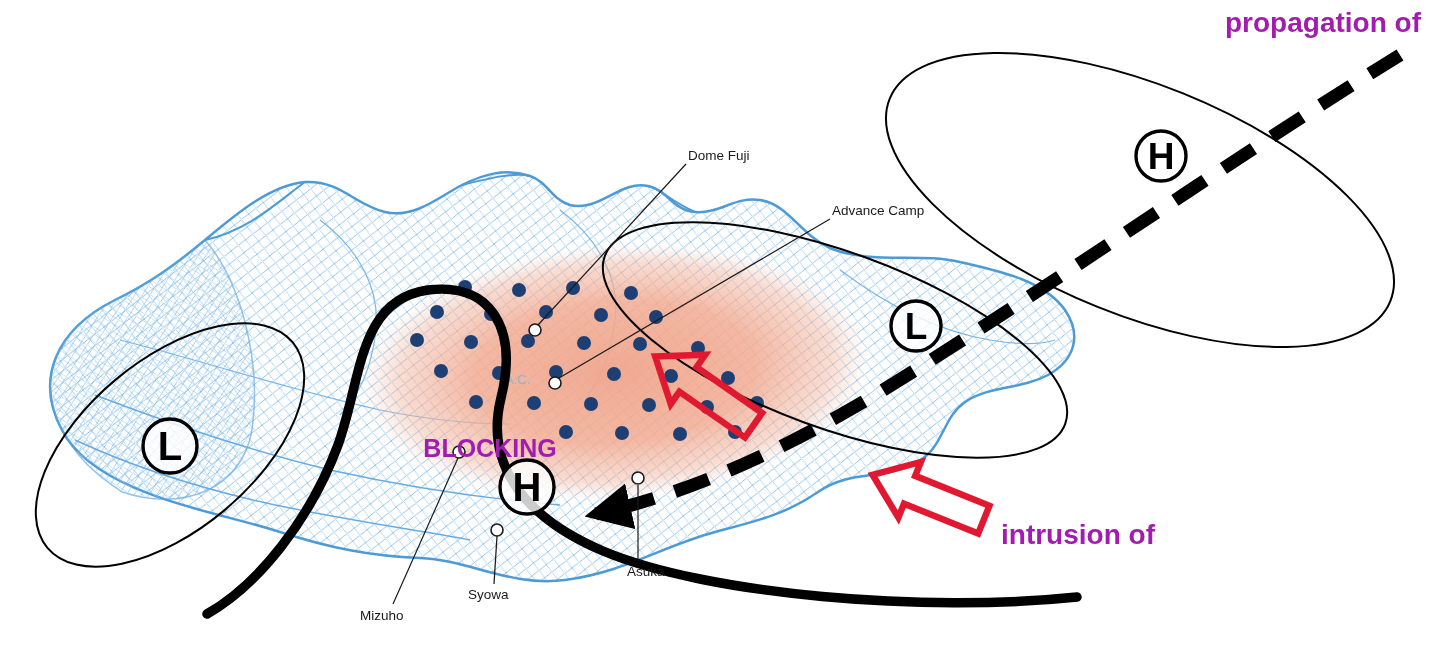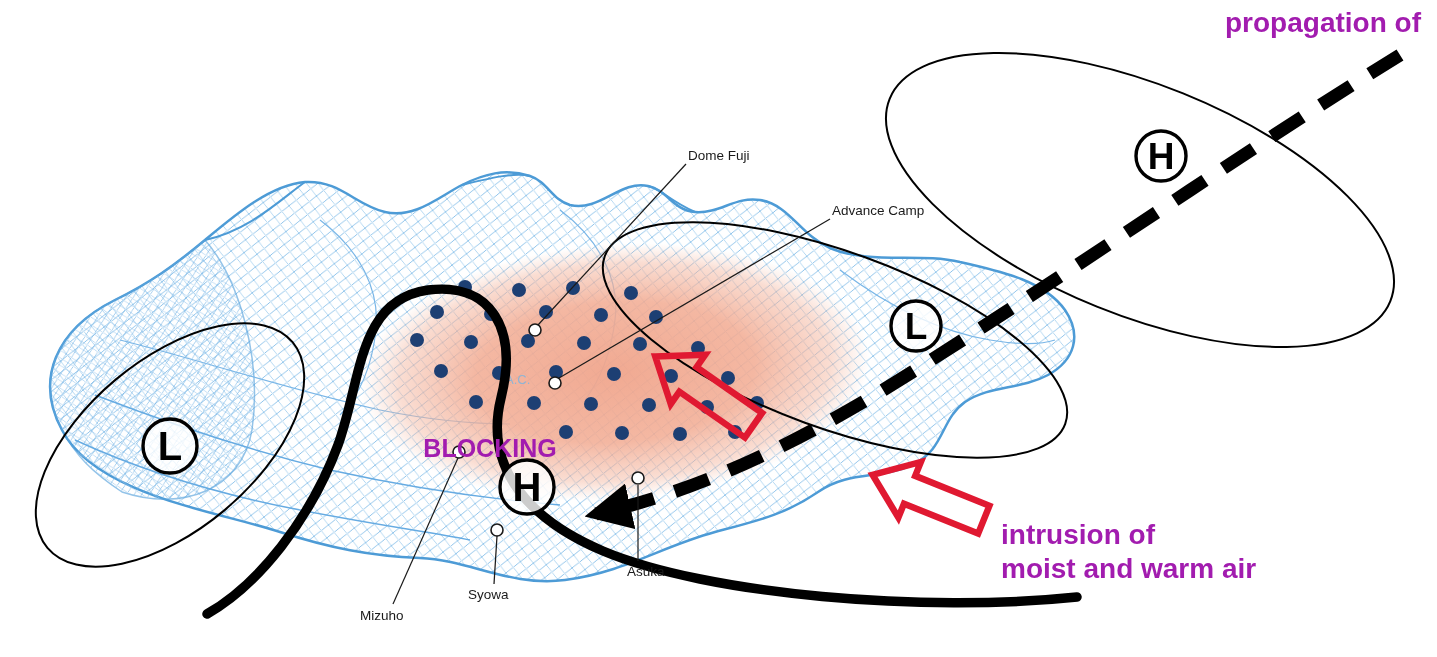--- a/index.html
+++ b/index.html
@@ -148,20 +148,19 @@
         <text x="527" y="501.4" text-anchor="middle" font-size="40" font-weight="bold" fill="#000">H</text>
       </g>
   </svg>
 
   <div class="big-label lbl-propagation">
     <div>propagation of</div>
   </div>
 
   <div class="big-label lbl-intrusion">
     <div>intrusion of</div>
-    <div>moist and warm air</div>
   </div>
 
   <div class="big-label lbl-blocking">
     <div>BLOCKING</div>
   </div>
 
 </div>
 
 </body></html>

